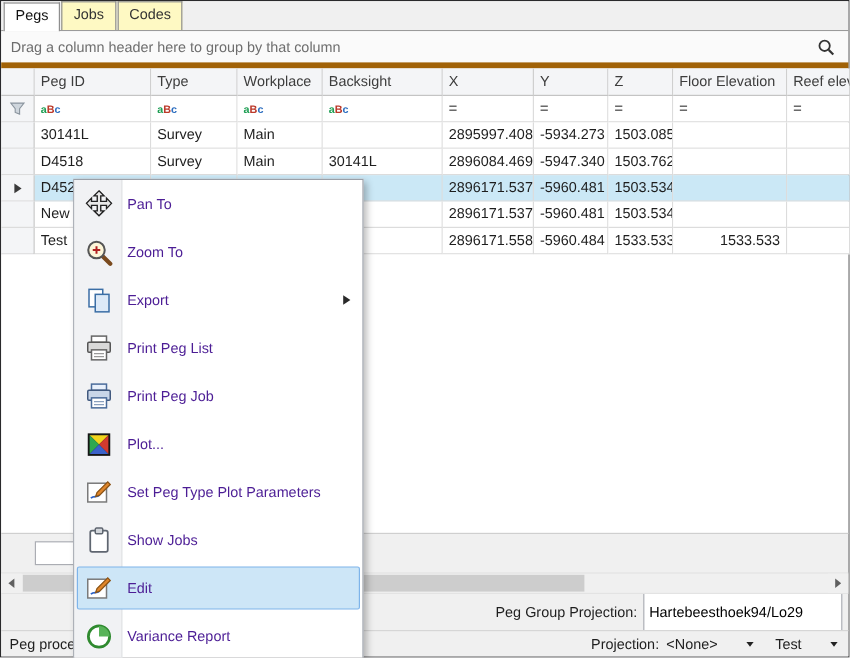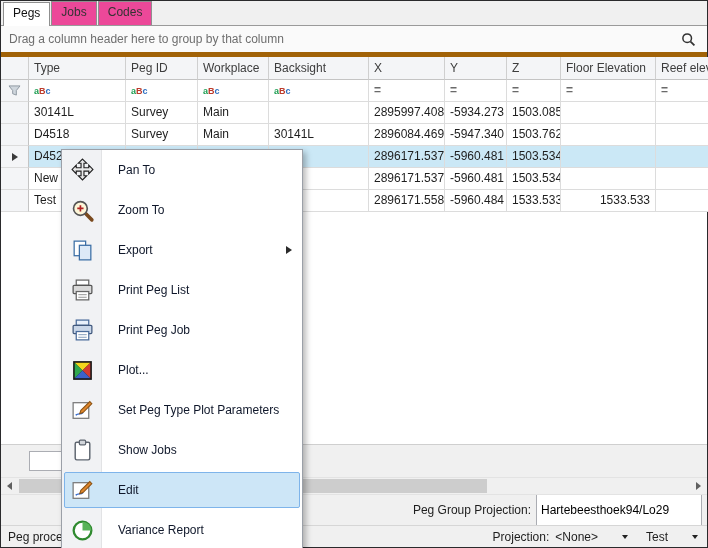--- a/index.html
+++ b/index.html
@@ -8,21 +8,21 @@
     font-family:"Liberation Sans", sans-serif;
     font-size:12px; color:#1e1e1e; background:#f0f0f0; overflow:hidden;
   }
   .app { position:relative; width:708px; height:548px; border:1px solid #2a2a2c;
          display:flex; flex-direction:column; background:#f0f0f0; }
 
   
   .tabstrip { height:25px; display:flex; padding-left:2px;
               background:#f0f0f0; border-bottom:1px solid #9a9a9a; }
   .tab { padding:3px 9px 4px; border:1px solid #8f8f8f; border-bottom:none;
-         background:#ec4899; margin-right:1px; margin-bottom:0; color:#333; cursor:default; }
+         background:#fef9c3; margin-right:1px; margin-bottom:0; color:#333; cursor:default; }
   .tab.active { background:#fff; position:relative; top:1px; padding-bottom:5px; color:#111; }
 
   
   .group-panel { height:31px; background:#fafafa; border-bottom:5px solid #a16207;
                  display:flex; align-items:center; padding:0 8px; color:#6e6e6e; }
   .search-btn { margin-left:auto; width:22px; height:22px; display:flex;
                 align-items:center; justify-content:center; }
 
   
   .grid-row { display:grid; grid-template-columns:28px 97px 72px 71px 100px 76px 62px 54px 95px 53px; }
@@ -75,21 +75,21 @@
 
   
   .context-menu { position:absolute; left:60px; top:148px; width:242px; height:402px;
                   background:#fff; border:1px solid #9ba0a8;
                   box-shadow:3px 3px 6px rgba(0,0,0,0.28); z-index:20; }
   .menu-gutter { position:absolute; left:0; top:0; bottom:0; width:40px;
                  background:#f1f2f4; border-right:1px solid #e2e3e5; }
   .menu-item { position:relative; height:40px; display:flex; align-items:center; cursor:default; }
   .menu-item .mi-icon { width:40px; display:flex; align-items:center; justify-content:center;
                         position:relative; z-index:2; }
-  .menu-item .mi-label { padding-left:16px; position:relative; z-index:2; color:#0f172a; }
+  .menu-item .mi-label { padding-left:4px; position:relative; z-index:2; color:#4c1d95; }
   .menu-item.highlight::before { content:""; position:absolute; left:2px; right:2px;
                  top:2px; bottom:2px; background:#cde6f7; border:1px solid #7eb4ea;
                  border-radius:2px; z-index:1; }
   .submenu-arrow { position:absolute; right:10px; width:0; height:0; z-index:2;
                    border-top:4px solid transparent; border-bottom:4px solid transparent;
                    border-left:6px solid #2a2a2a; }
   svg { display:block; }
 </style>
 </head>
 <body>
@@ -107,22 +107,22 @@
     <span class="search-btn">
       <svg width="15" height="15" viewBox="0 0 16 16">
         <circle cx="6.6" cy="6.6" r="4.6" fill="none" stroke="#333" stroke-width="1.6"></circle>
         <line x1="10.2" y1="10.2" x2="14.3" y2="14.3" stroke="#333" stroke-width="1.9"></line>
       </svg>
     </span>
   </div>
 
   <div class="grid-row header">
     <div class="c ind"></div>
+    <div class="c">Peg ID</div>
     <div class="c">Type</div>
-    <div class="c">Peg ID</div>
     <div class="c">Workplace</div>
     <div class="c">Backsight</div>
     <div class="c">X</div>
     <div class="c">Y</div>
     <div class="c">Z</div>
     <div class="c">Floor Elevation</div>
     <div class="c">Reef elev</div>
   </div>
 
   <div class="grid-row">

